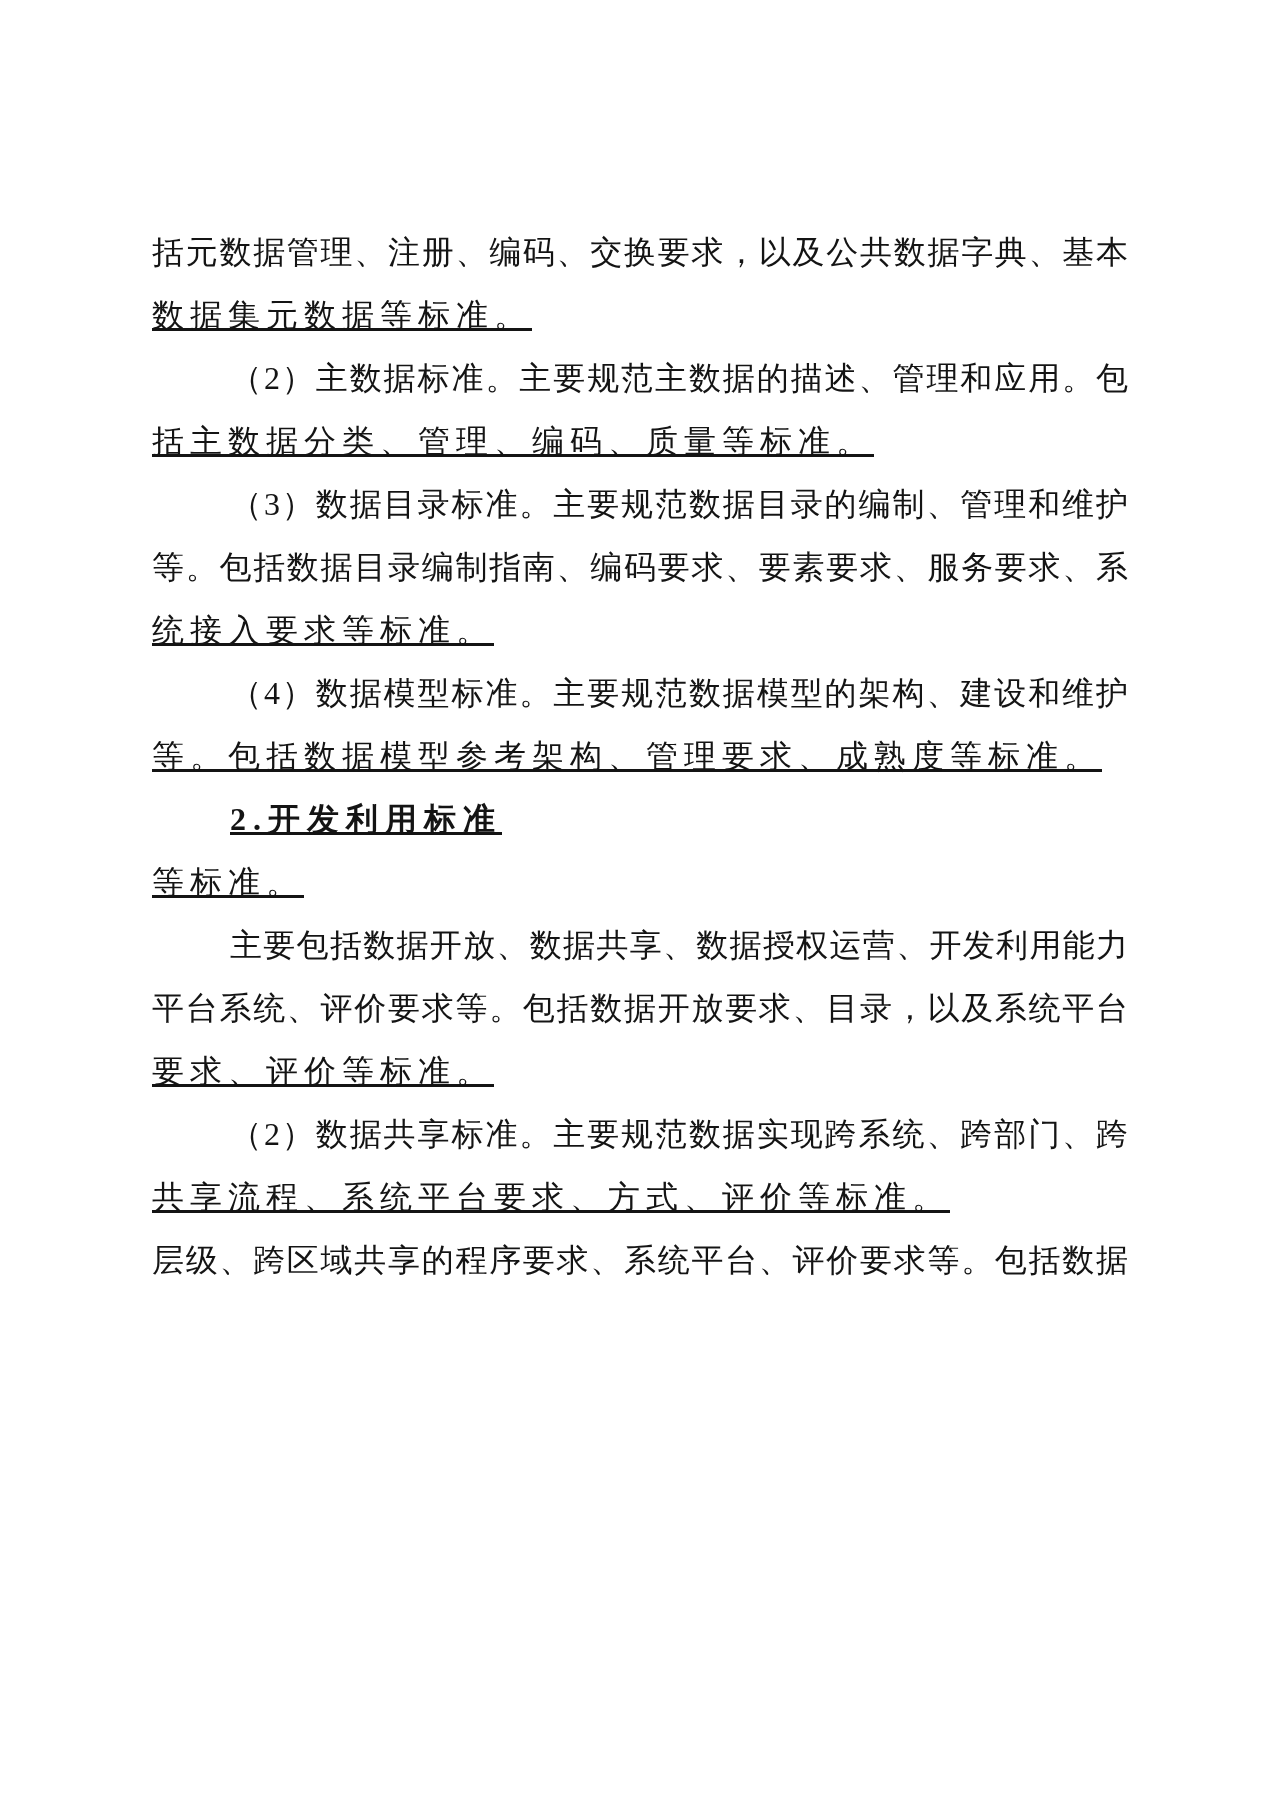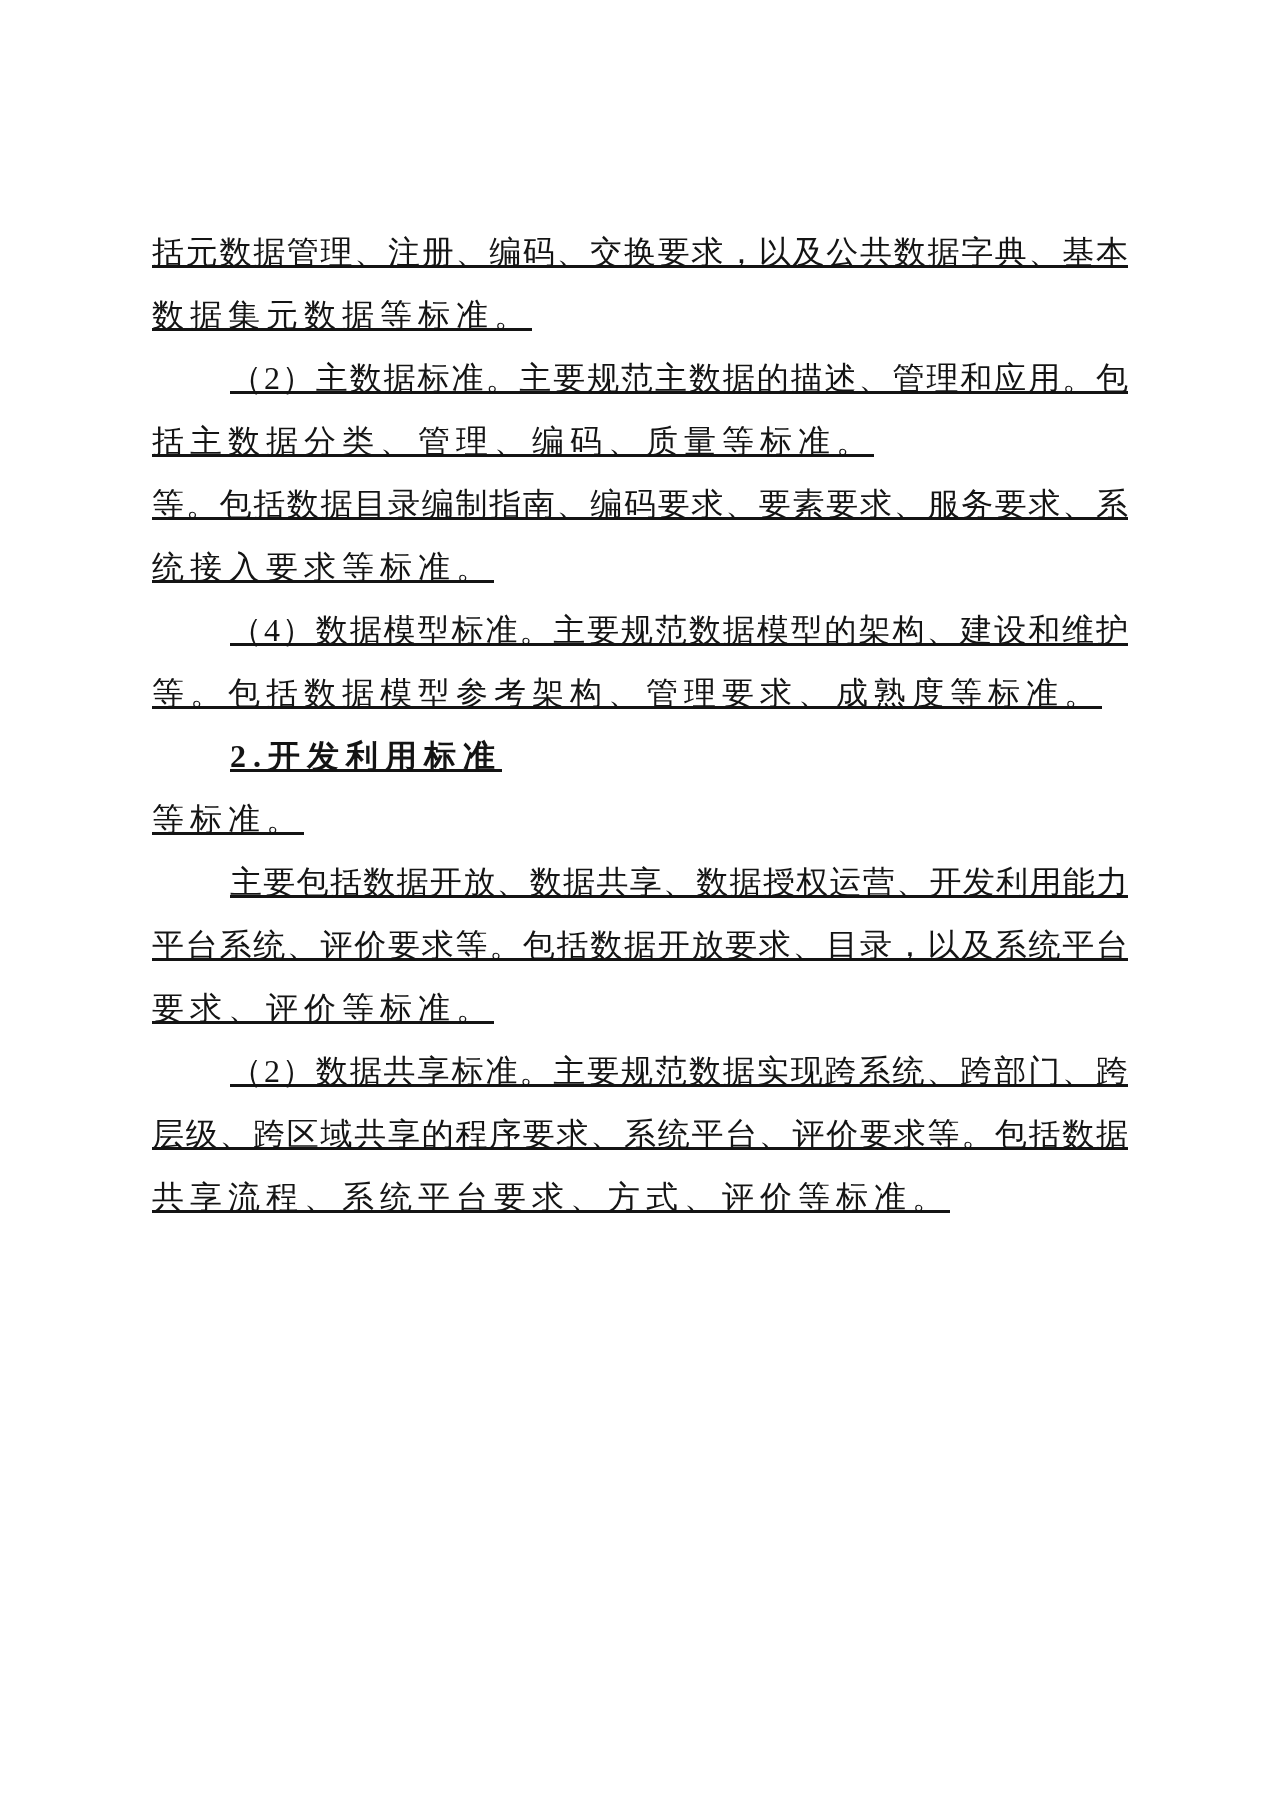--- a/index.html
+++ b/index.html
@@ -31,21 +31,20 @@
     font-size: 32px;
     color: #141414;
     white-space: normal;
     overflow: hidden;
   }
   .line.justify {
     text-align: justify;
     text-align-last: justify;
     -moz-text-align-last: justify;
     text-justify: inter-character;
-    text-decoration: underline;
   }
   .line.last {
     text-align: left;
     letter-spacing: 6px;
     text-decoration: underline;
   }
   .line.indent {
     padding-left: 78px;
   }
   .paragraph.heading .line {
@@ -60,37 +59,38 @@
   <div class="text-block">
       <div class="paragraph">
         <div class="line justify">括元数据管理、注册、编码、交换要求，以及公共数据字典、基本</div>
         <div class="line last">数据集元数据等标准。</div>
       </div>
       <div class="paragraph">
         <div class="line justify indent">（2）主数据标准。主要规范主数据的描述、管理和应用。包</div>
         <div class="line last">括主数据分类、管理、编码、质量等标准。</div>
       </div>
       <div class="paragraph">
+        <div class="line justify indent">（3）数据目录标准。主要规范数据目录的编制、管理和维护</div>
         <div class="line justify">等。包括数据目录编制指南、编码要求、要素要求、服务要求、系</div>
         <div class="line last">统接入要求等标准。</div>
       </div>
       <div class="paragraph">
         <div class="line justify indent">（4）数据模型标准。主要规范数据模型的架构、建设和维护</div>
         <div class="line last">等。包括数据模型参考架构、管理要求、成熟度等标准。</div>
       </div>
       <div class="paragraph heading">
         <div class="line last indent">2.开发利用标准</div>
       </div>
       <div class="paragraph">
         <div class="line last">等标准。</div>
         <div class="line justify indent">主要包括数据开放、数据共享、数据授权运营、开发利用能力</div>
       </div>
       <div class="paragraph">
         <div class="line justify">平台系统、评价要求等。包括数据开放要求、目录，以及系统平台</div>
         <div class="line last">要求、评价等标准。</div>
       </div>
       <div class="paragraph">
         <div class="line justify indent">（2）数据共享标准。主要规范数据实现跨系统、跨部门、跨</div>
+        <div class="line last">共享流程、系统平台要求、方式、评价等标准。</div>
         <div class="line justify">层级、跨区域共享的程序要求、系统平台、评价要求等。包括数据</div>
-        <div class="line last">共享流程、系统平台要求、方式、评价等标准。</div>
       </div>
     </div>
 </div>
 
 </body></html>

